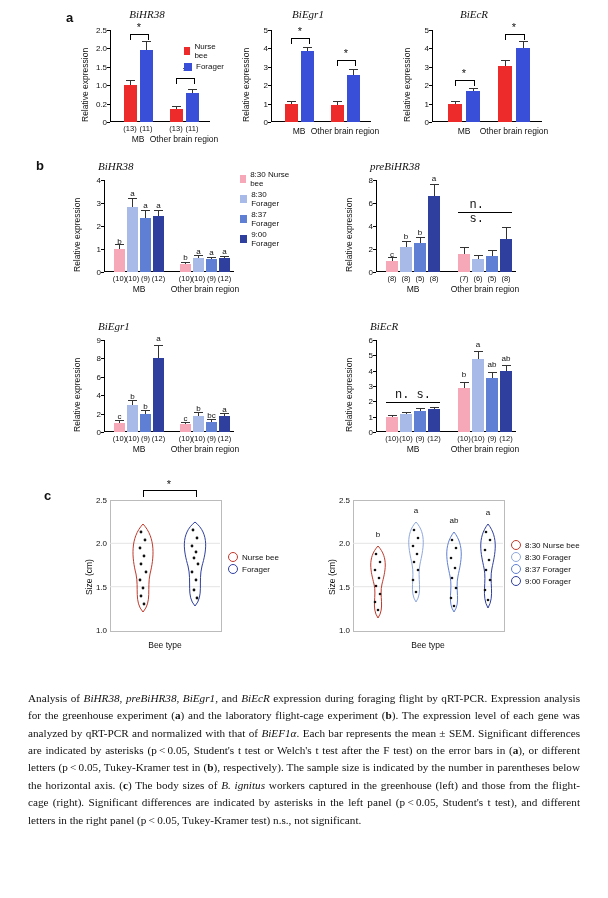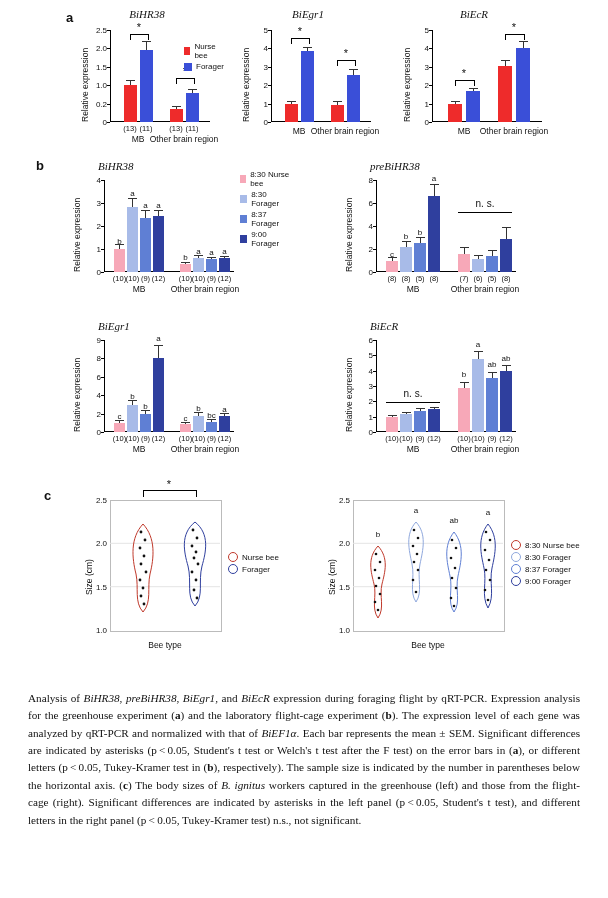--- a/index.html
+++ b/index.html
@@ -52,21 +52,21 @@
     position:absolute;font-size:8.5px;font-family:"Liberation Sans",sans-serif;
     transform:translateX(-50%);white-space:nowrap;text-align:center;
   }
   .nlab{
     position:absolute;font-size:7.5px;font-family:"Liberation Sans",sans-serif;
     transform:translateX(-50%);white-space:nowrap;
   }
   .sigbar{position:absolute;border-top:1px solid #000;border-left:1px solid #000;border-right:1px solid #000;}
   .sigstar{position:absolute;font-size:11px;transform:translateX(-50%);font-family:"Liberation Sans",sans-serif;}
   .nsline{position:absolute;border-top:1px solid #000;}
-  .nstext{position:absolute;font-size:10px;font-family:Liberation Sans, sans-serif;transform:translateX(-50%);}
+  .nstext{position:absolute;font-size:12px;font-family:Liberation Mono, monospace;transform:translateX(-50%);}
   .legend{position:absolute;font-size:8px;font-family:"Liberation Sans",sans-serif;}
   .legend .row{display:flex;align-items:center;margin-bottom:2px;}
   .swatch{width:8px;height:8px;margin-right:4px;display:inline-block;}
   .legend-dot{width:8px;height:8px;border-radius:50%;margin-right:4px;display:inline-block;border:1px solid #333;}
   .violinbox{position:absolute;border:1px solid #bbb;background:#fff;}
   .caption{
     position:absolute;left:28px;top:690px;width:552px;
     font-size:11.2px;line-height:1.55;text-align:justify;
     font-family:"Liberation Serif",serif;
   }

